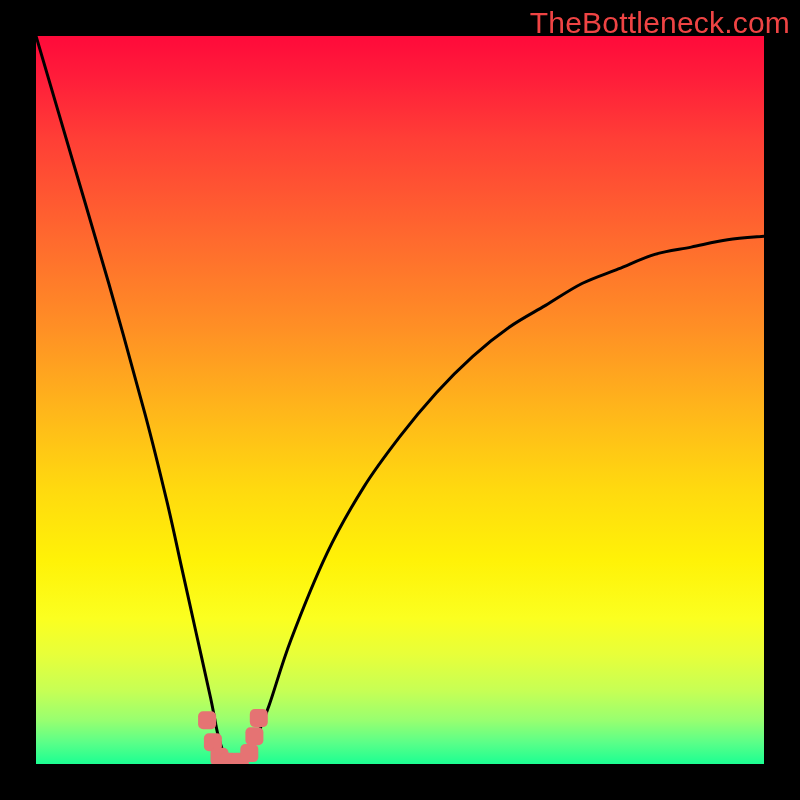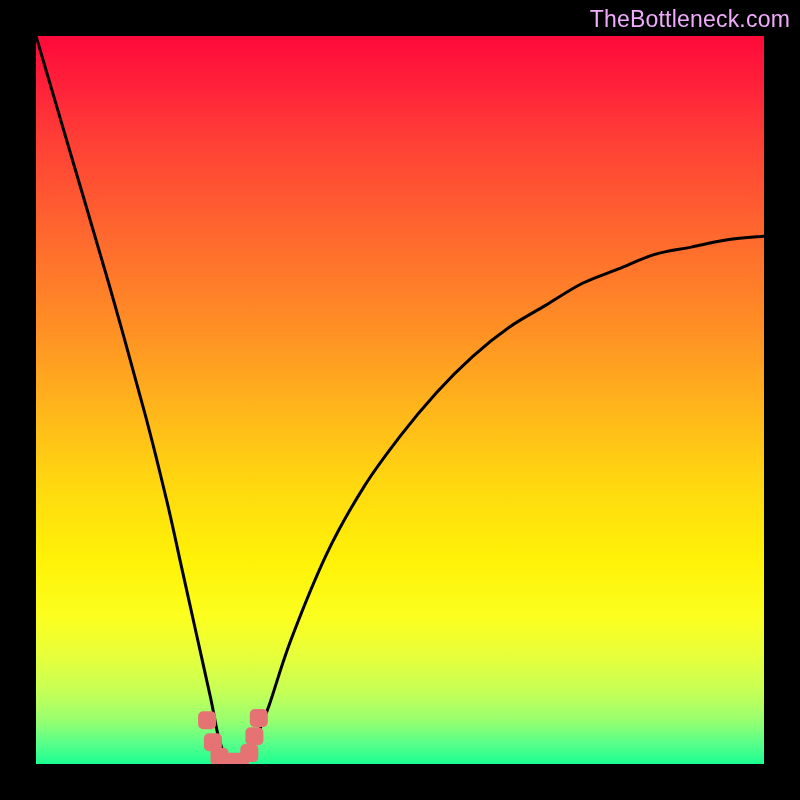--- a/index.html
+++ b/index.html
@@ -51,22 +51,22 @@
   .curve-svg {
     position: absolute;
     inset: 0;
     width: 100%;
     height: 100%;
   }
   .credit {
     position: absolute;
     top: 6px;
     right: 10px;
-    color: #f0abfc;
-    font-size: 23px;
+    color: #ef4444;
+    font-size: 30px;
     letter-spacing: 0.2px;
     user-select: none;
   }
 </style>
 </head>
 <body>
 
 <div class="frame">
   <div class="plot">
     <div class="gradient"></div>

